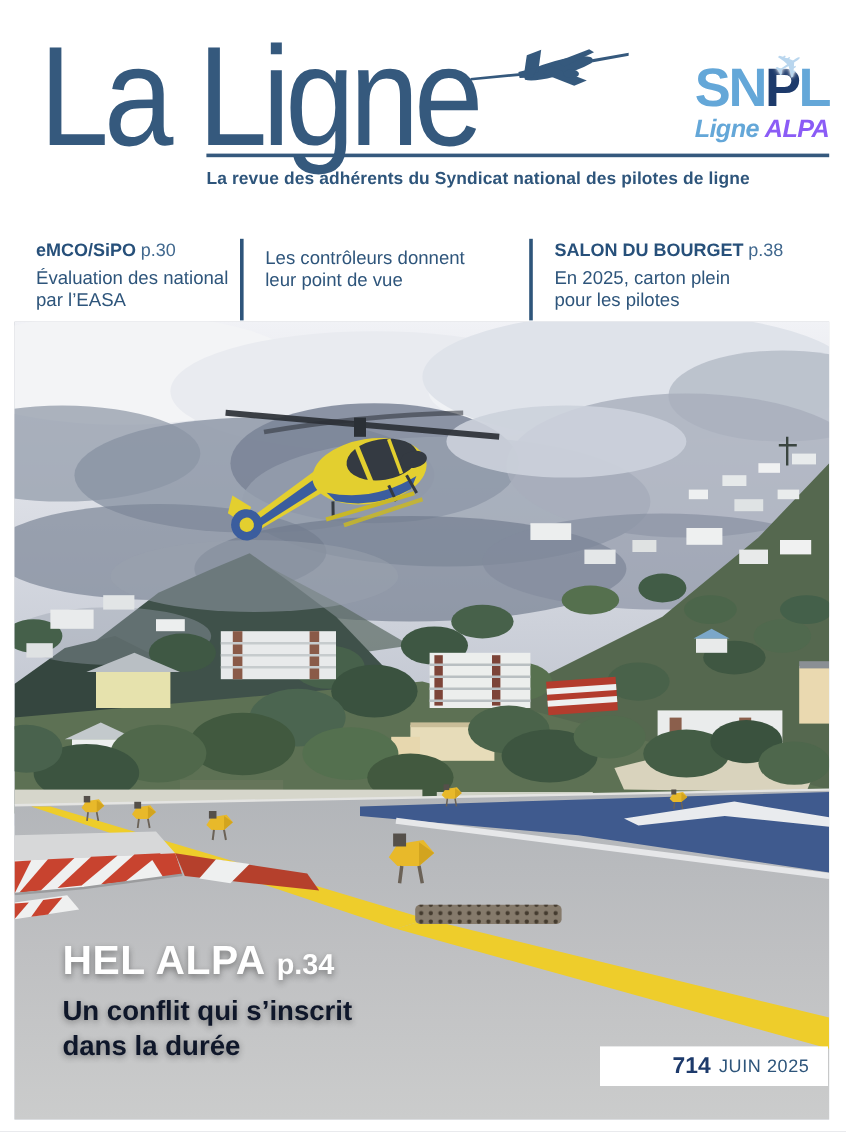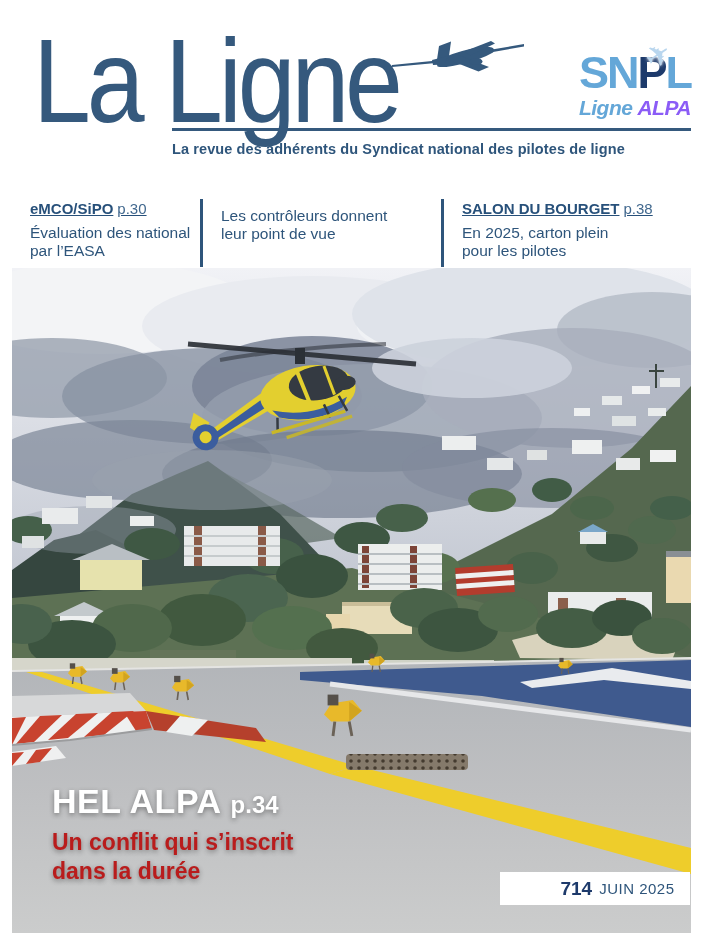--- a/index.html
+++ b/index.html
@@ -23,35 +23,35 @@
               transform:rotate(-33deg);text-shadow:0 0 2px #ffffff,0 0 4px #ffffff;font-weight:400;}
   .logo-sub{font-style:italic;font-size:21px;margin-top:1px;letter-spacing:-0.5px;}
   .logo-sub .france{color:#64a7d8;font-weight:700;margin-right:5px;}
   .logo-sub .alpa{color:#8b5cf6;font-weight:700;}
 
   
   .teaser{position:absolute;top:200px;}
   .teaser.c1{left:30px;}
   .teaser.c2{left:221px;}
   .teaser.c3{left:462px;}
-  .teaser-h{font-size:15px;font-weight:700;color:#27507a;white-space:nowrap;text-decoration:underline;}
+  .teaser-h{font-size:15px;font-weight:700;color:#27507a;white-space:nowrap;}
   .teaser-h .pg{font-weight:400;color:#41688e;margin-left:4px;}
   .teaser-d{margin-top:7px;font-size:15.5px;color:#2e557b;line-height:1.18;}
   .c1 .teaser-d{max-width:166px;} .c2 .teaser-d{max-width:186px;} .c3 .teaser-d{max-width:180px;}
   .vdiv{position:absolute;top:199px;width:3px;height:68px;background:#2e557b;}
   .vdiv.d1{left:200px;} .vdiv.d2{left:441px;}
 
   
   .photo{position:absolute;left:12px;top:268px;width:679px;height:665px;overflow:hidden;background:#c7cad1;}
   .photo svg{display:block;}
   .coverline{position:absolute;left:40px;top:514px;color:#ffffff;
              text-shadow:0 2px 5px rgba(30,30,30,.45);z-index:5;}
   .coverline .big{font-size:34px;font-weight:700;letter-spacing:0.5px;}
   .coverline .pg{font-size:24px;font-weight:700;margin-left:9px;letter-spacing:0;}
-  .coversub{position:absolute;left:40px;top:560px;width:292px;color:#b91c1c;font-size:23px;
+  .coversub{position:absolute;left:40px;top:560px;width:292px;color:#0f172a;font-size:23px;
             font-weight:700;line-height:1.28;text-shadow:0 2px 5px rgba(30,30,30,.45);z-index:5;}
   .issuebox{position:absolute;right:1px;top:604px;width:145px;height:33px;background:#ffffff;
             display:flex;align-items:center;justify-content:center;gap:7px;z-index:6;padding-left:45px;}
   .issuebox .num{font-size:19px;font-weight:700;color:#1d3a6b;}
   .issuebox .date{font-size:15px;font-weight:400;color:#2e557b;letter-spacing:0.5px;}
 </style>
 </head>
 <body>
 
 <div class="page">

